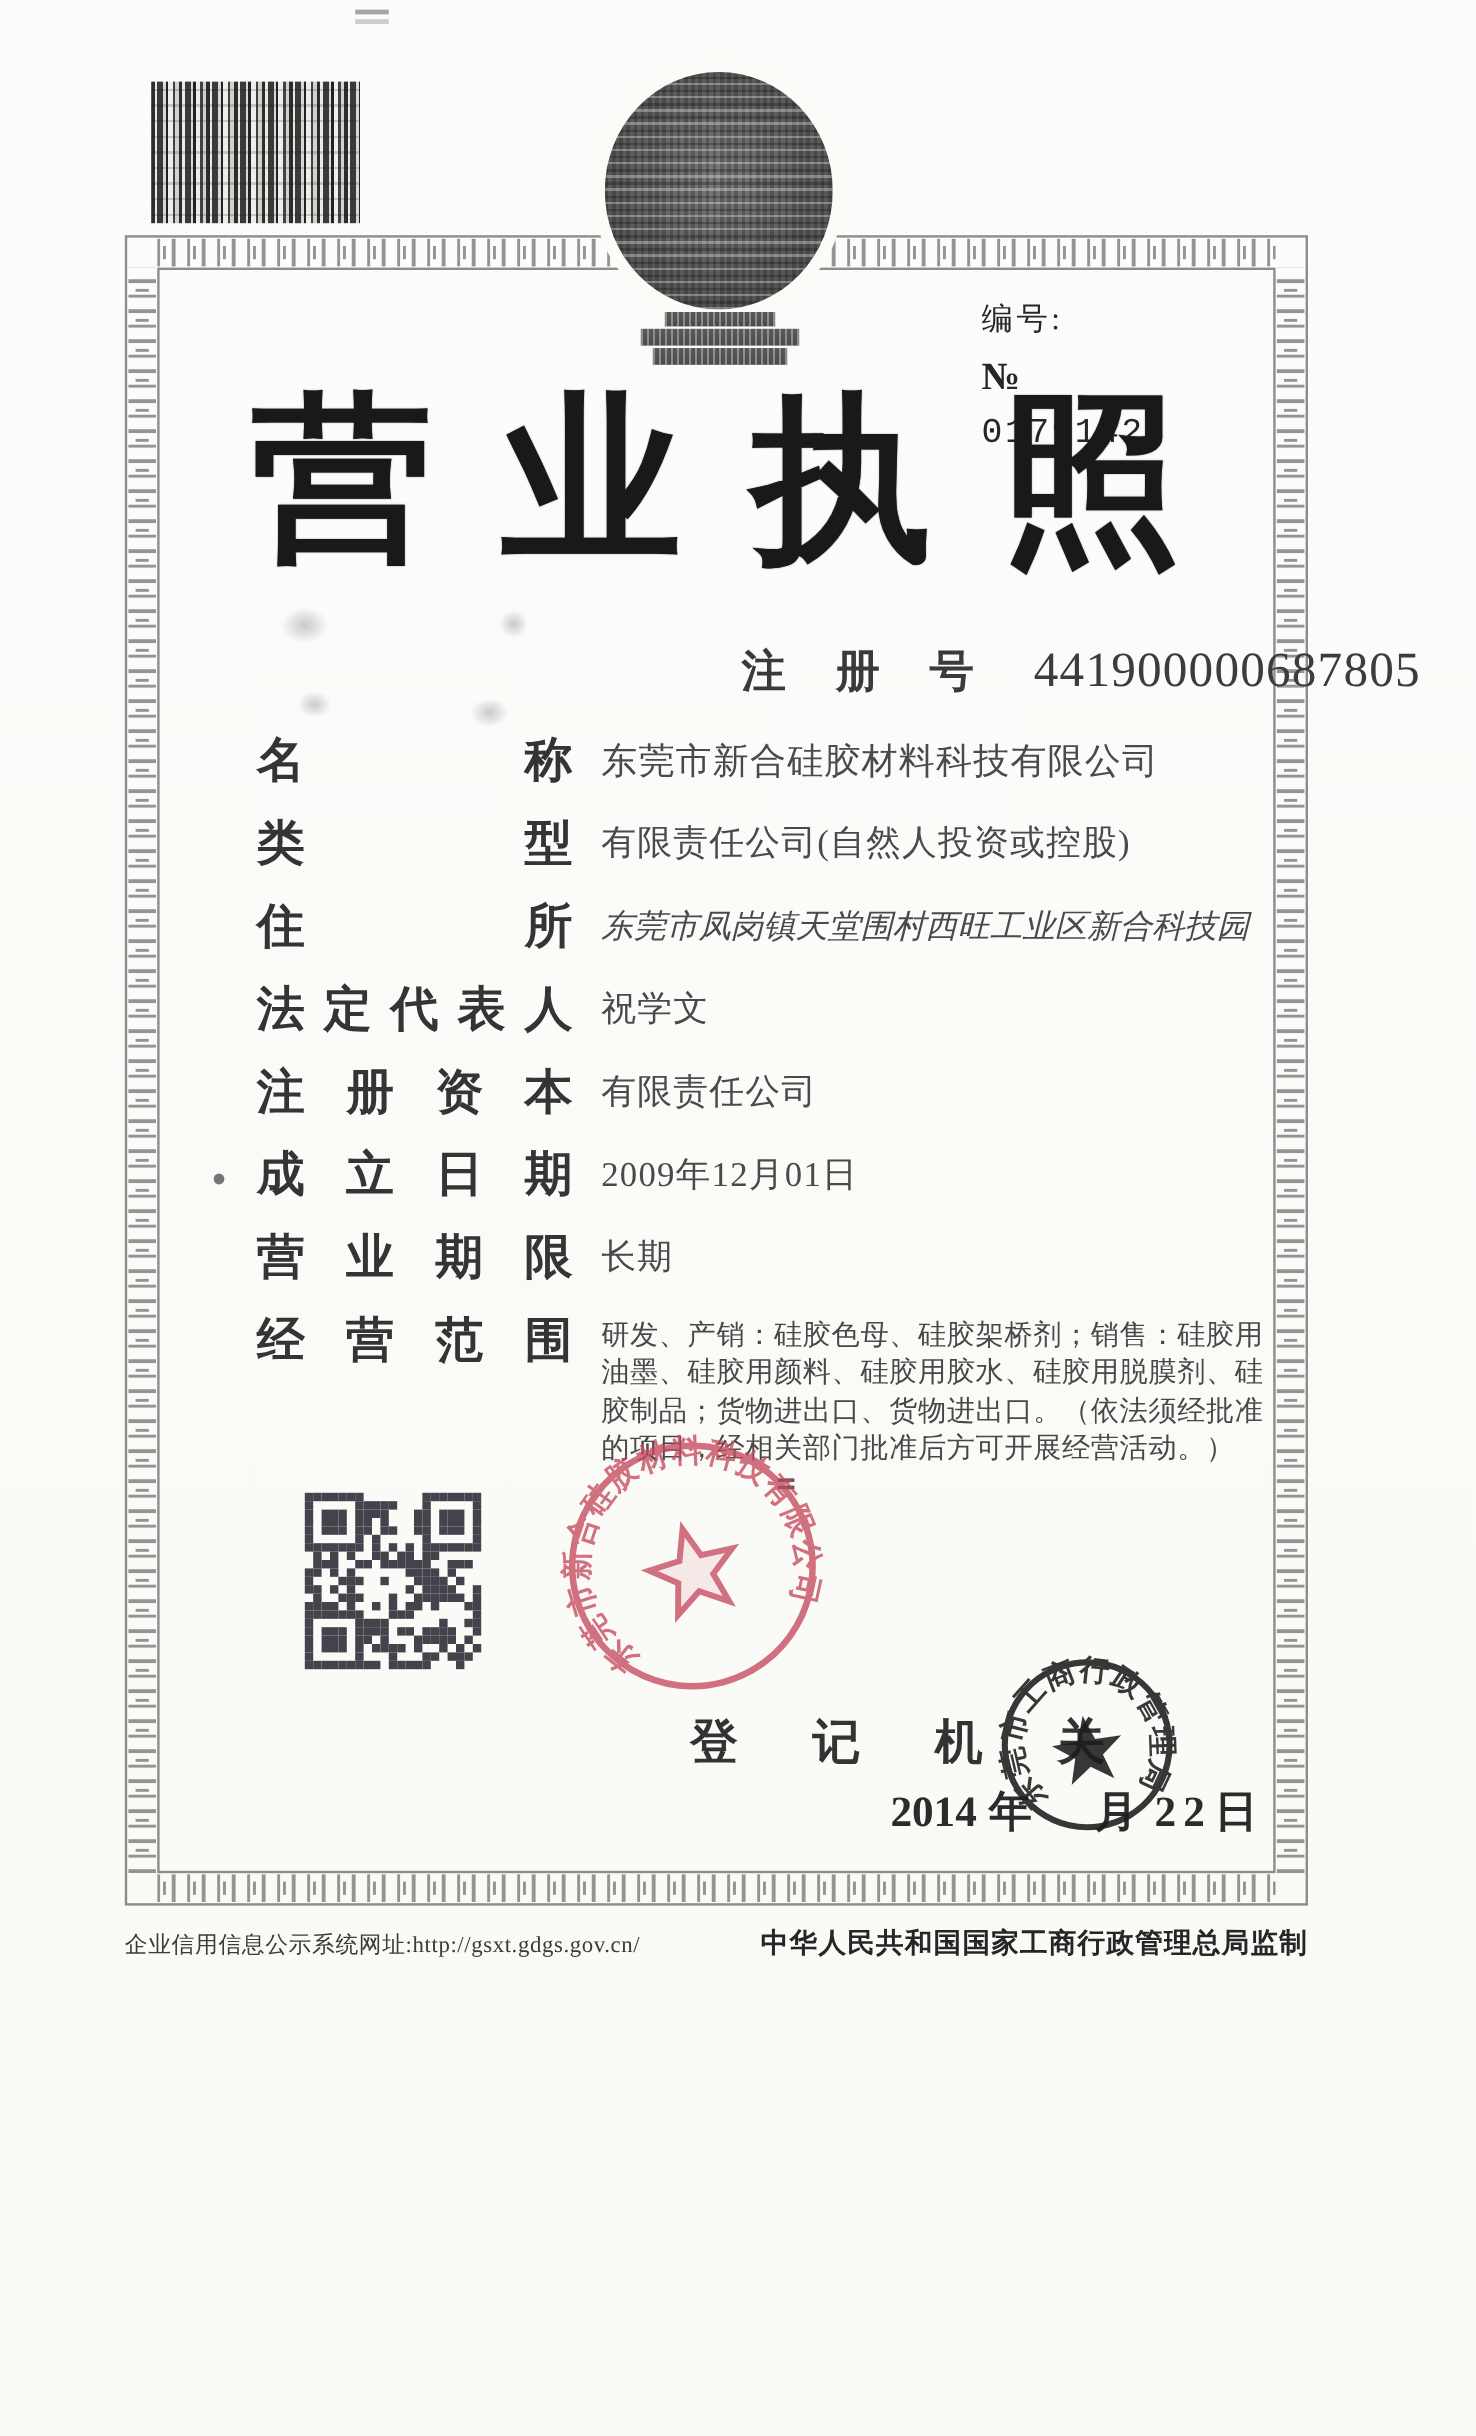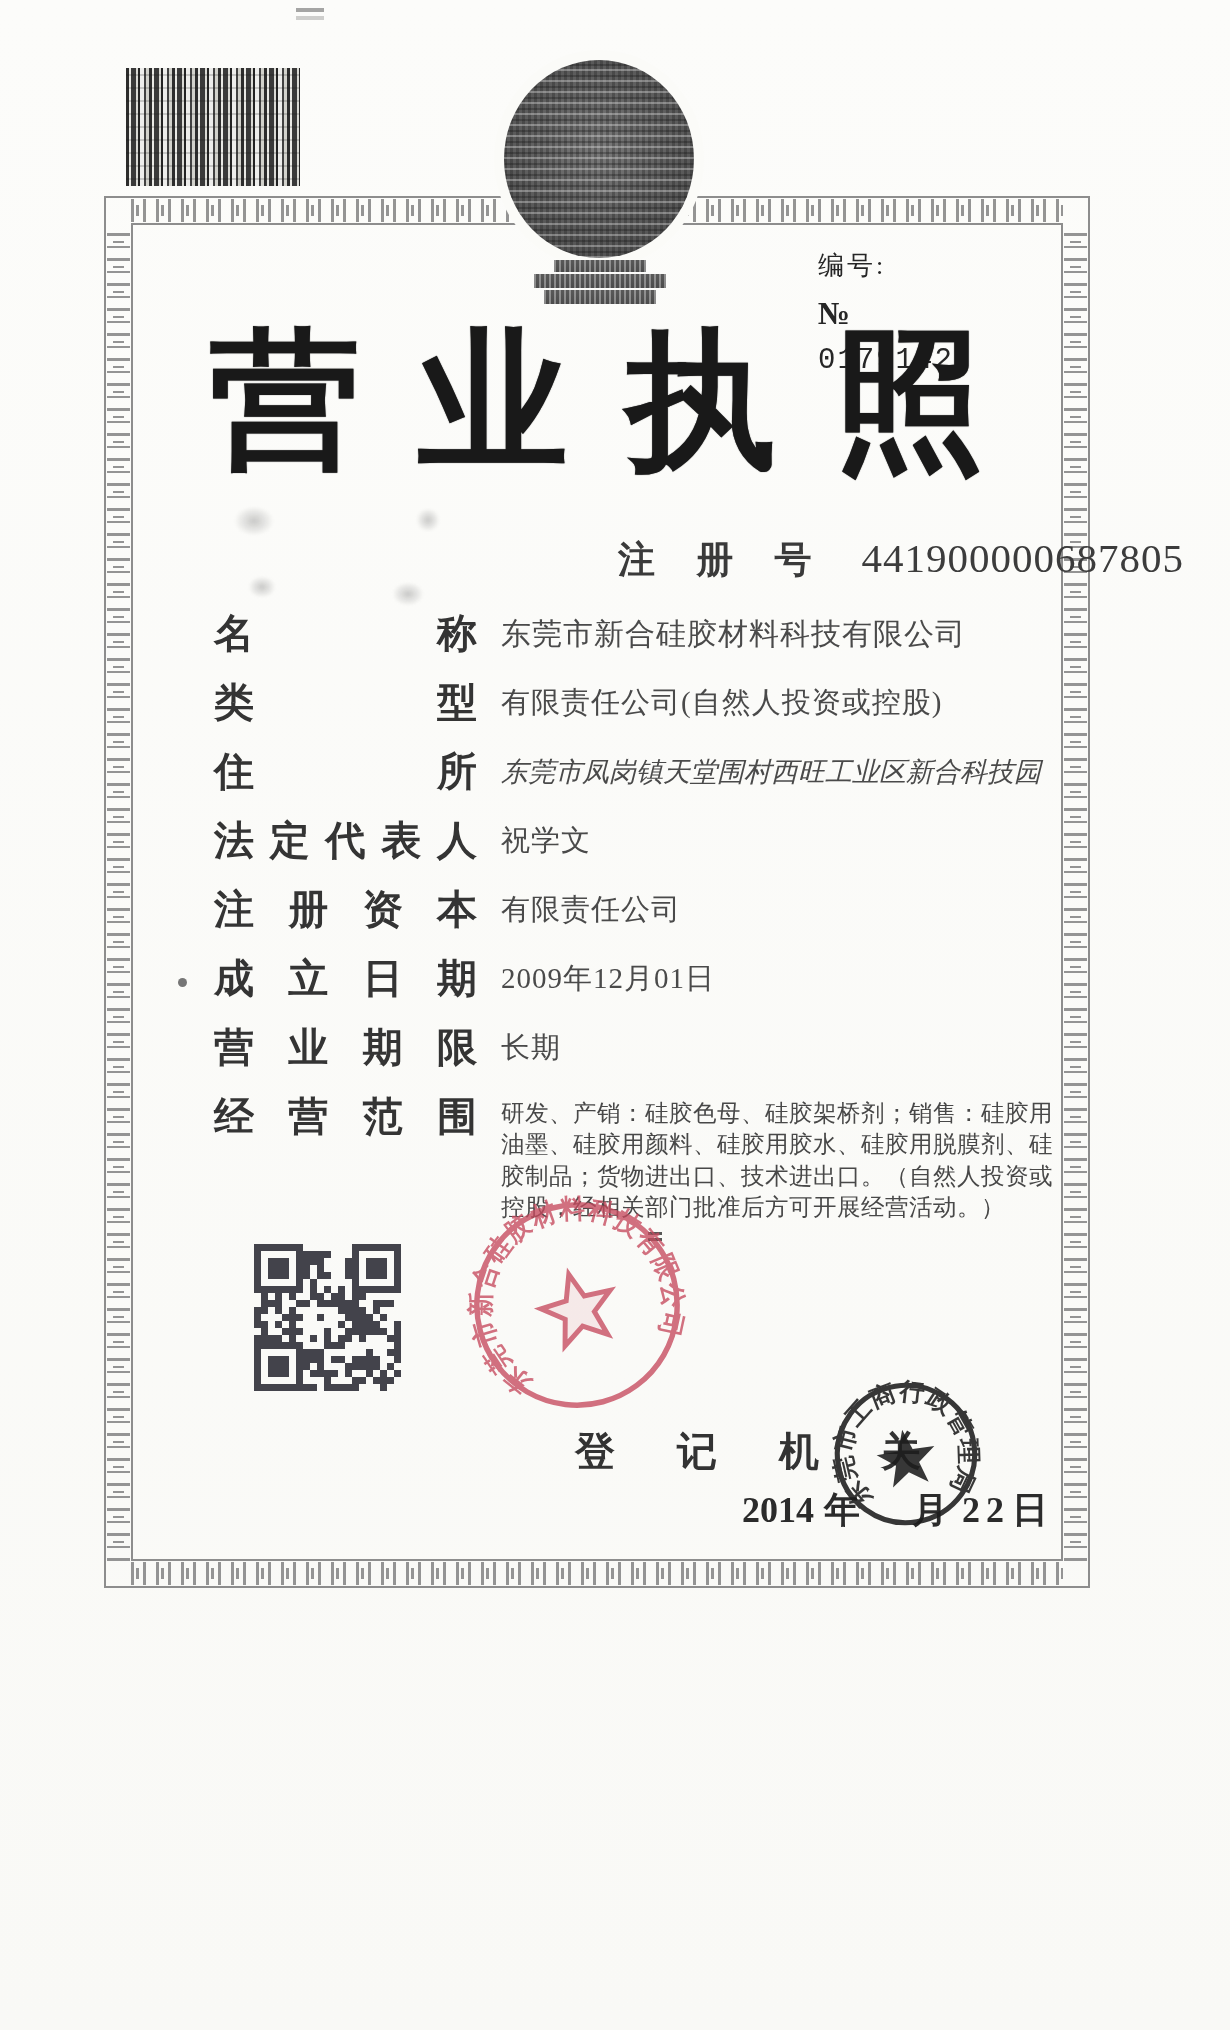--- a/index.html
+++ b/index.html
@@ -225,21 +225,21 @@
         </div>
         <div class="val">长期</div>
       </div>
       <div class="row row-business-scope scope">
         <div class="lbl">
           <span>经</span>
           <span>营</span>
           <span>范</span>
           <span>围</span>
         </div>
-        <div class="val">研发、产销：硅胶色母、硅胶架桥剂；销售：硅胶用油墨、硅胶用颜料、硅胶用胶水、硅胶用脱膜剂、硅胶制品；货物进出口、技术进出口。（自然人投资或控股，经相关部门批准后方可开展经营活动。）</div>
+        <div class="val">研发、产销：硅胶色母、硅胶架桥剂；销售：硅胶用油墨、硅胶用颜料、硅胶用胶水、硅胶用脱膜剂、硅胶制品；货物进出口、货物进出口。（依法须经批准的项目，经相关部门批准后方可开展经营活动。）</div>
       </div>
     </div>
 
   <div class="dot"></div>
   <div class="eqmark"></div>
 
   <div class="qr" id="qr">
       <div class="m"></div>
       <div class="m"></div>
       <div class="m"></div>
@@ -700,14 +700,18 @@
     <span class="d-ri">日</span>
   </div>
 
   <svg class="registry-stamp" viewBox="0 0 160 160" id="registryStamp" style="color: rgb(29, 29, 29);">
     <circle cx="80" cy="80" r="67" fill="none" stroke="currentColor" stroke-width="5"></circle>
     <path id="rsp" d="M 42.5,117.5 A 53 53 0 1 1 117.5,117.5" fill="none"></path>
     <text fill="currentColor"><textPath href="#rsp" xlink:href="#rsp" textLength="252" lengthAdjust="spacingAndGlyphs">东莞市工商行政管理局</textPath></text>
     <polygon points="80,56 87.1,76.3 108.5,76.7 91.4,89.7 97.6,110.3 80,98 62.4,110.3 68.6,89.7 51.5,76.7 72.9,76.3" fill="currentColor"></polygon>
   </svg>
 
+  <div class="footer">
+    <span class="fl">企业信用信息公示系统网址:http://gsxt.gdgs.gov.cn/</span>
+    <span class="fr">中华人民共和国国家工商行政管理总局监制</span>
+  </div>
 
 </div>
 
 </body></html>

